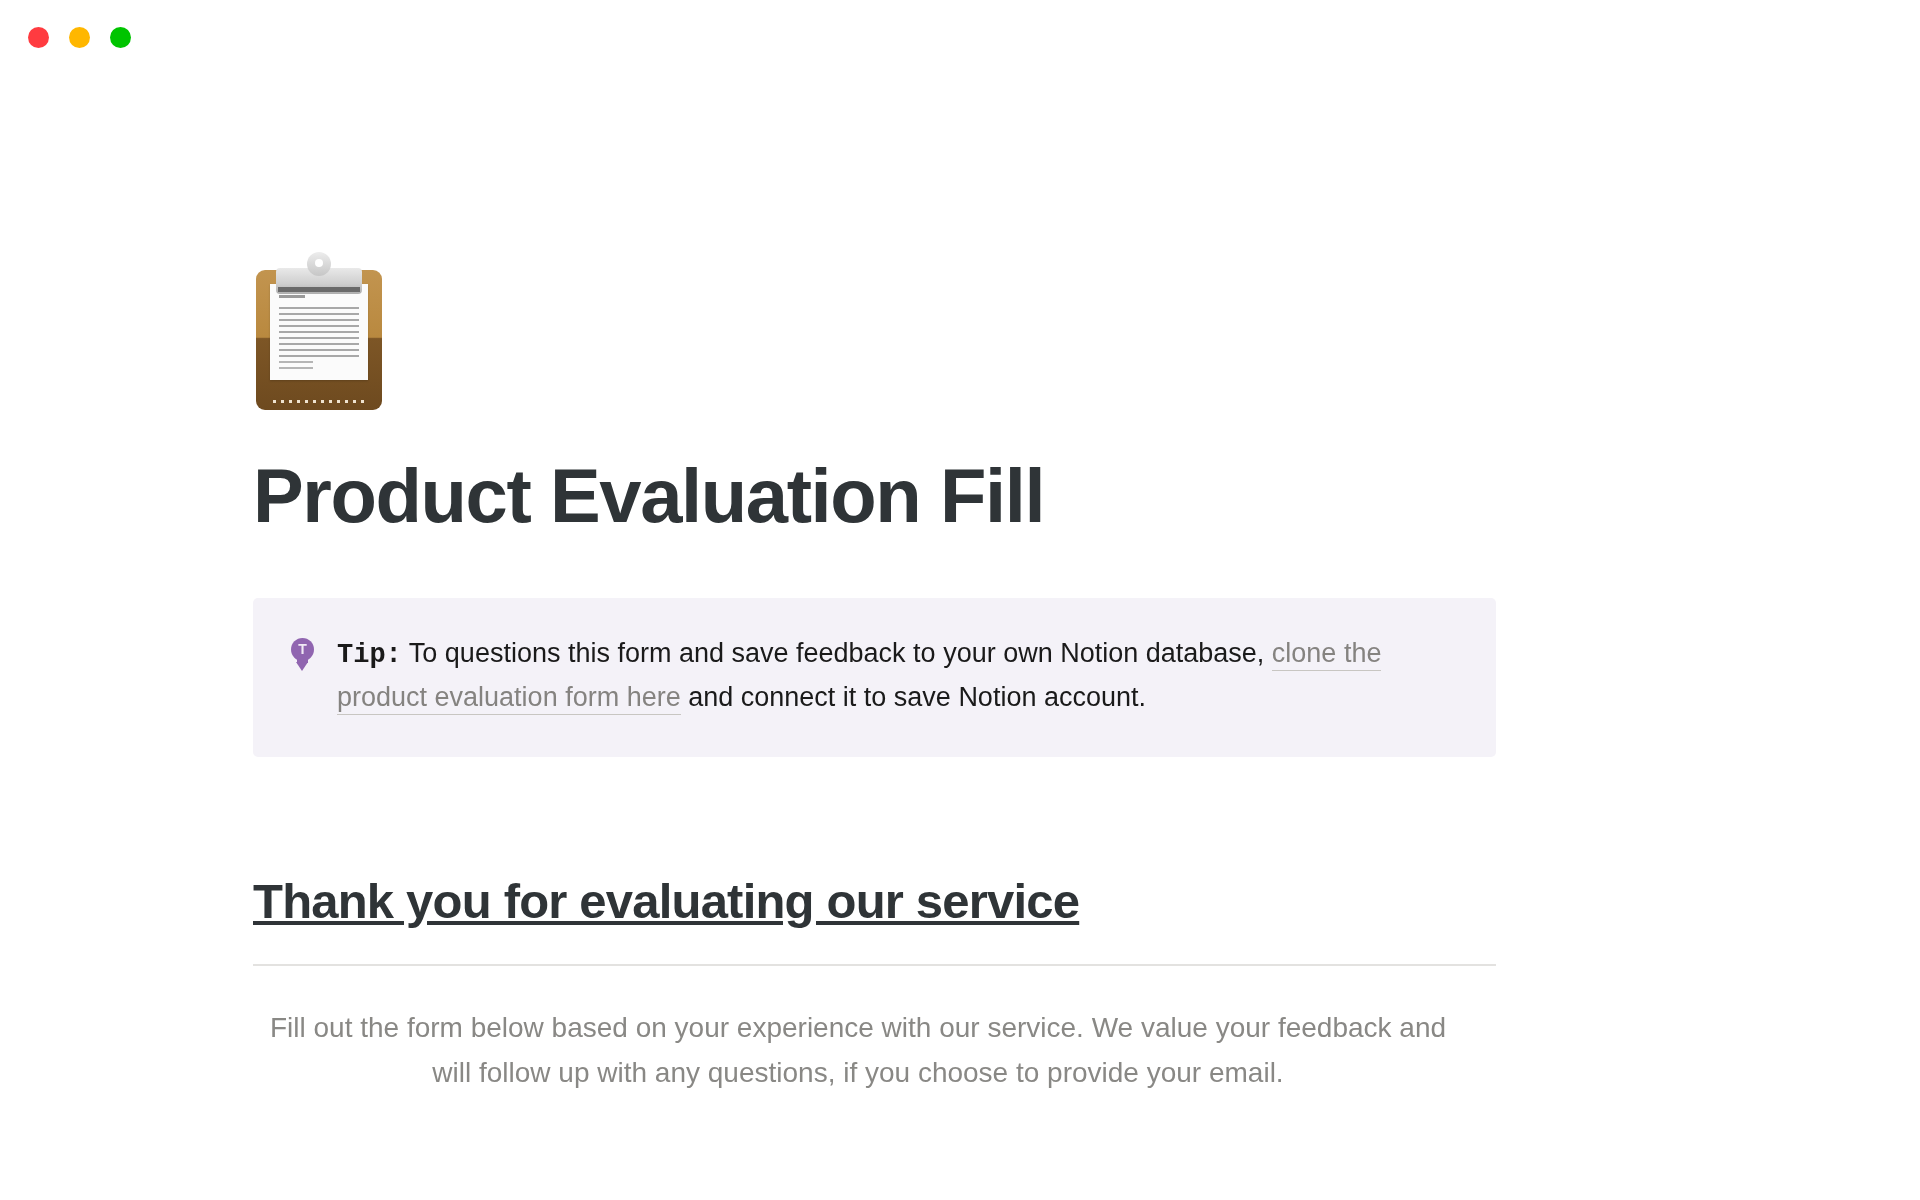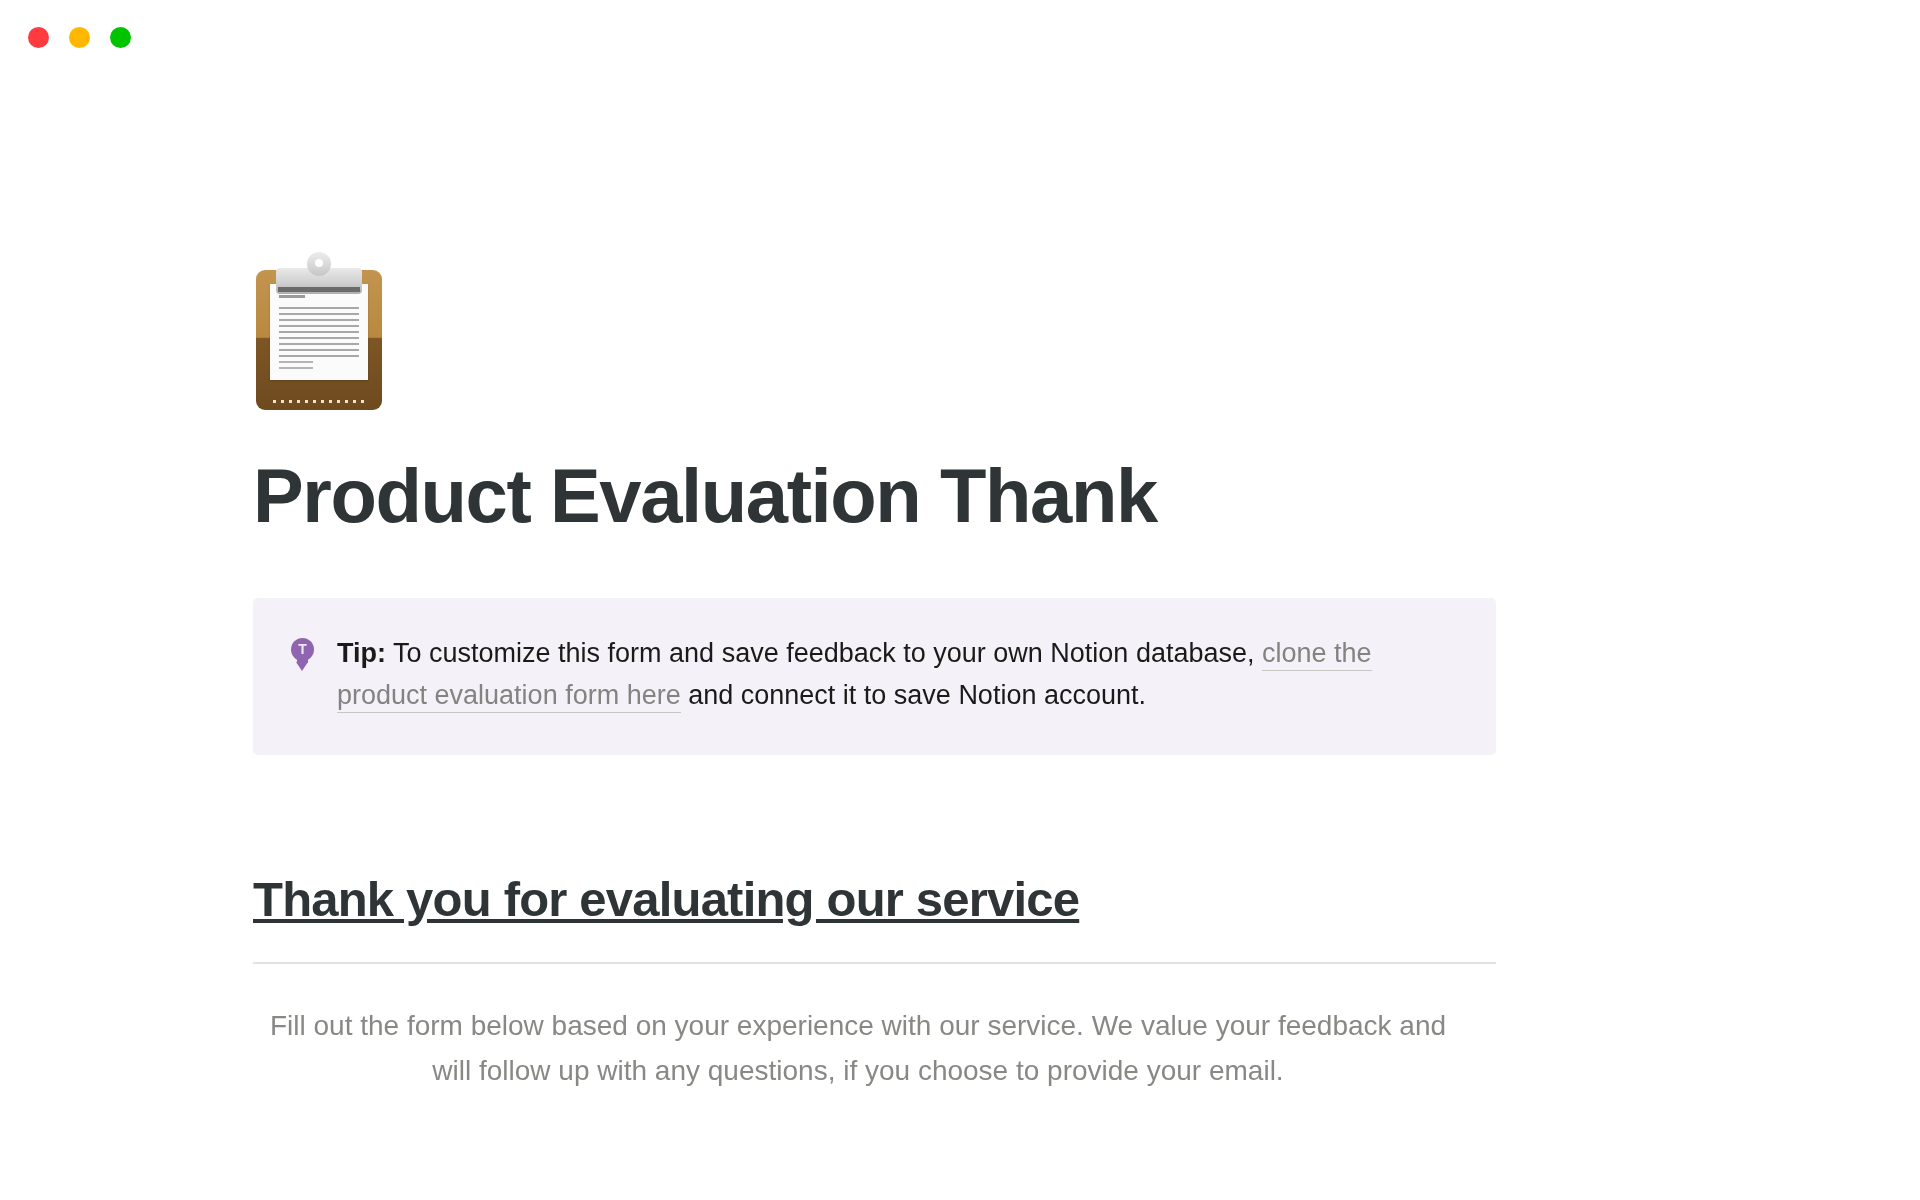--- a/index.html
+++ b/index.html
@@ -204,21 +204,21 @@
     border-left: 6.5px solid transparent;
     border-right: 6.5px solid transparent;
     border-top: 9px solid #9065b0;
   }
   .callout-text {
     font-size: 27px;
     line-height: 1.58;
     color: #1a1a1a;
     font-weight: 400;
   }
-  .callout-text b { font-weight: 700; }
+  .callout-text b { font-weight: 700; font-family: Liberation Mono, monospace; }
   .tip-link {
     color: #858380;
     text-decoration: none;
     border-bottom: 1.5px solid #c8c6c2;
     padding-bottom: 2px;
   }
 
   
   .section-heading {
     margin-top: 116px;
@@ -266,31 +266,31 @@
       <div class="clip-board"></div>
       <div class="clip-paper">
         <div class="clip-lines"></div>
         <div class="clip-sign"></div>
       </div>
       <div class="clip-dots"></div>
       <div class="clip-metal"></div>
       <div class="clip-ring"></div>
     </div>
 
-    <h1 class="page-title">Product Evaluation Thank</h1>
+    <h1 class="page-title">Product Evaluation Fill</h1>
 
     <div class="callout">
       <div class="bulb">
         <div class="bulb-body"></div>
         <div class="bulb-letter">T</div>
         <div class="bulb-neck"></div>
         <div class="bulb-tip"></div>
       </div>
       <div class="callout-text">
-        <b>Tip:</b><span> To customize this form and save feedback to your own Notion database, </span><a href="#" class="tip-link">clone the product evaluation form here</a><span> and connect it to save Notion account.</span>
+        <b>Tip:</b><span> To questions this form and save feedback to your own Notion database, </span><a href="#" class="tip-link">clone the product evaluation form here</a><span> and connect it to save Notion account.</span>
       </div>
     </div>
 
     <h2 class="section-heading">Thank you for evaluating our service</h2>
 
     <hr class="divider">
 
     <p class="body-text">Fill out the form below based on your experience with our service. We value your feedback and will follow up with any questions, if you choose to provide your email.</p>
 
   </div>

